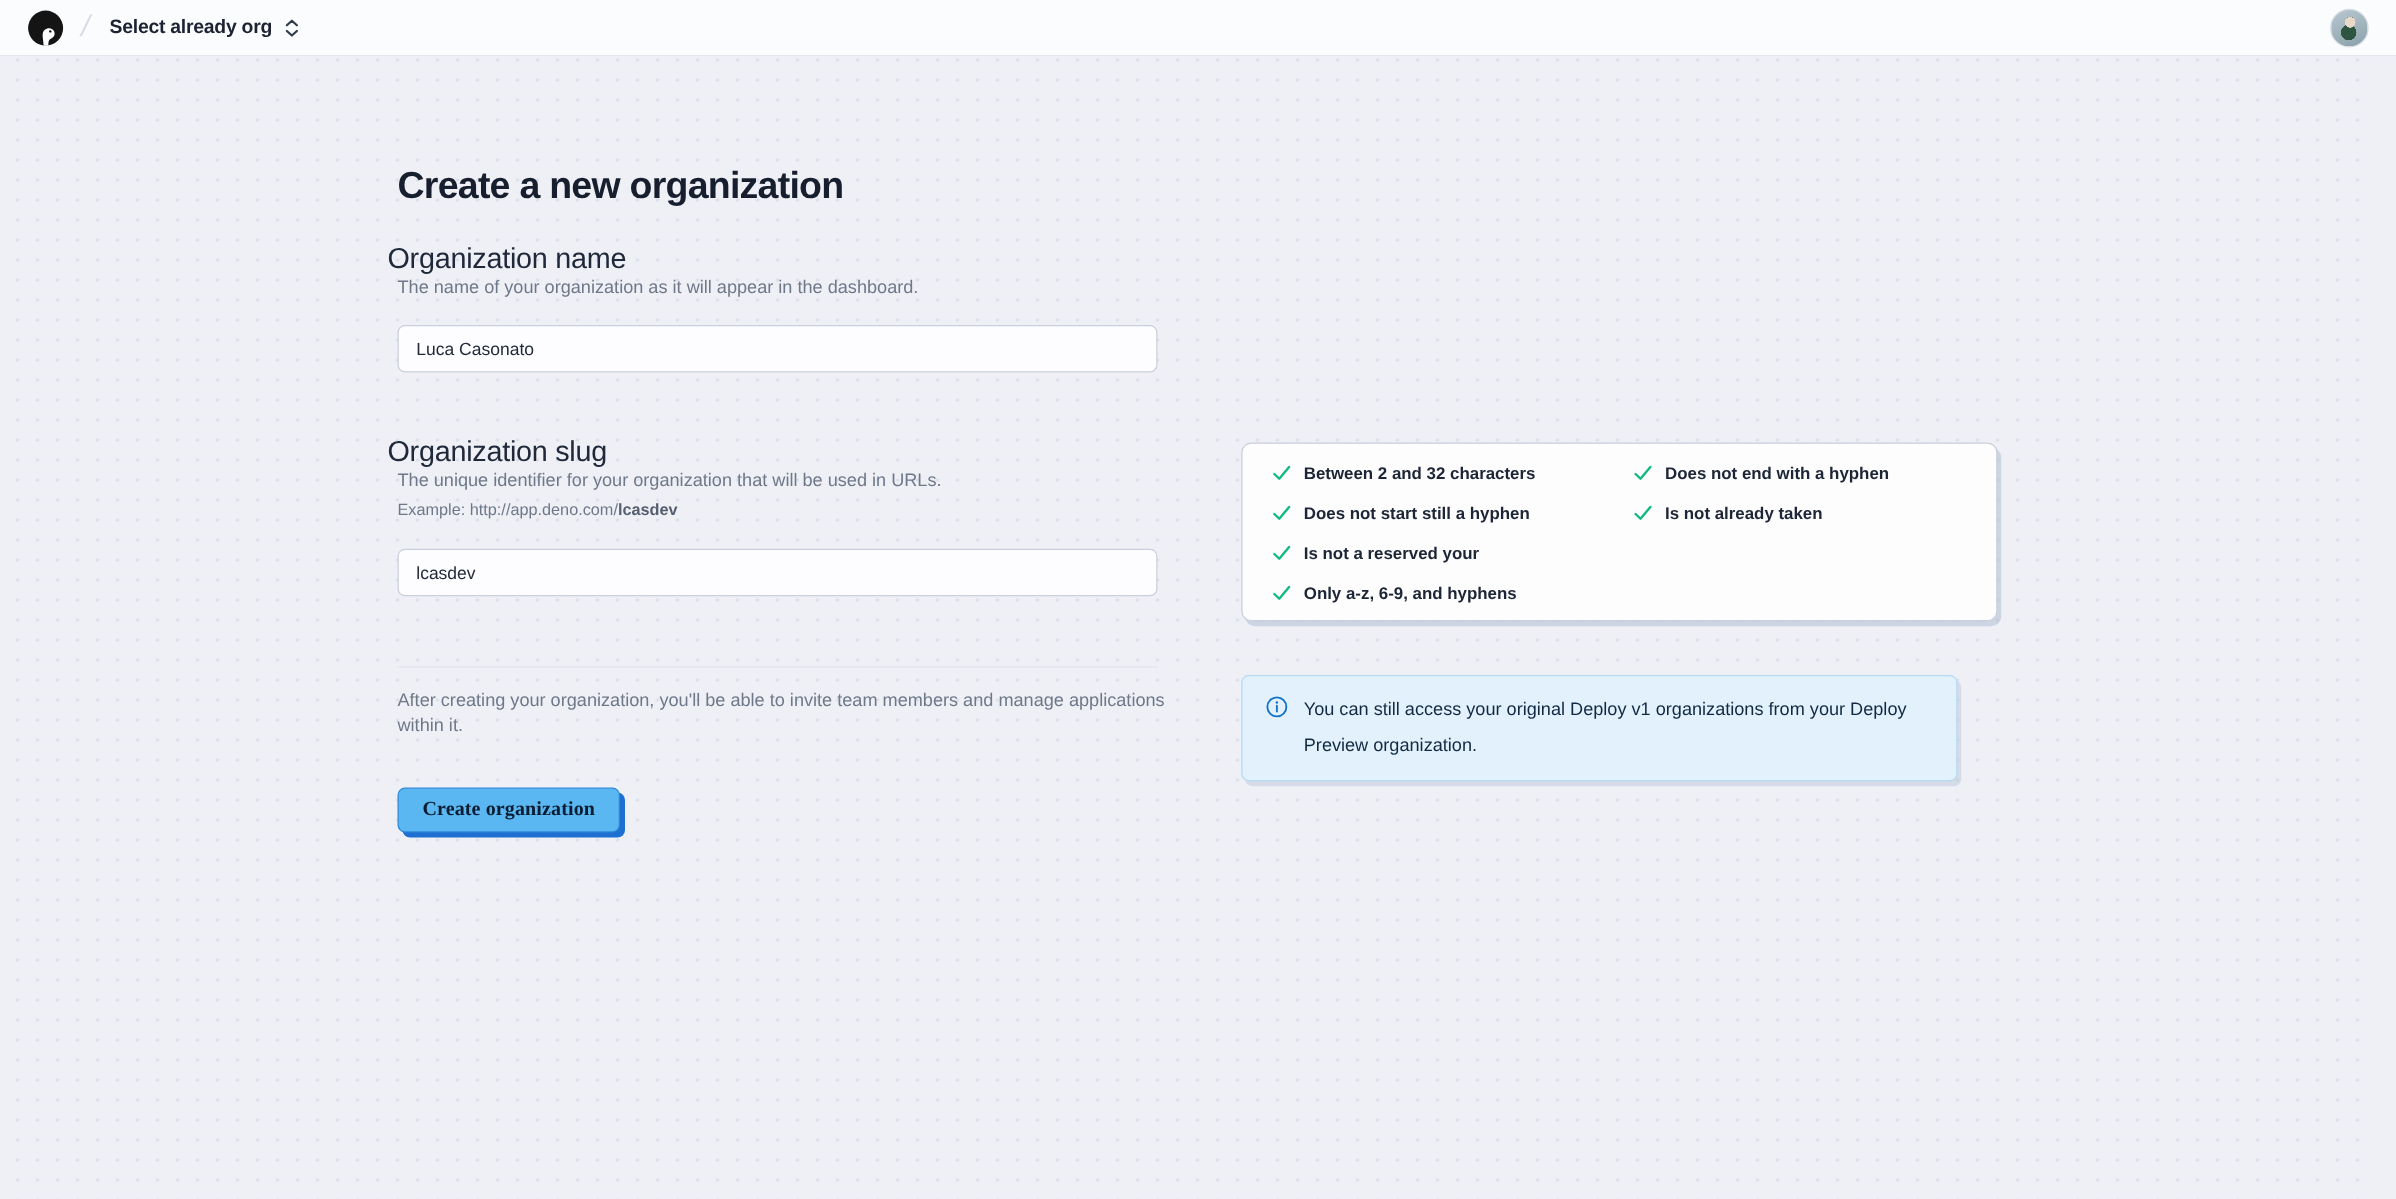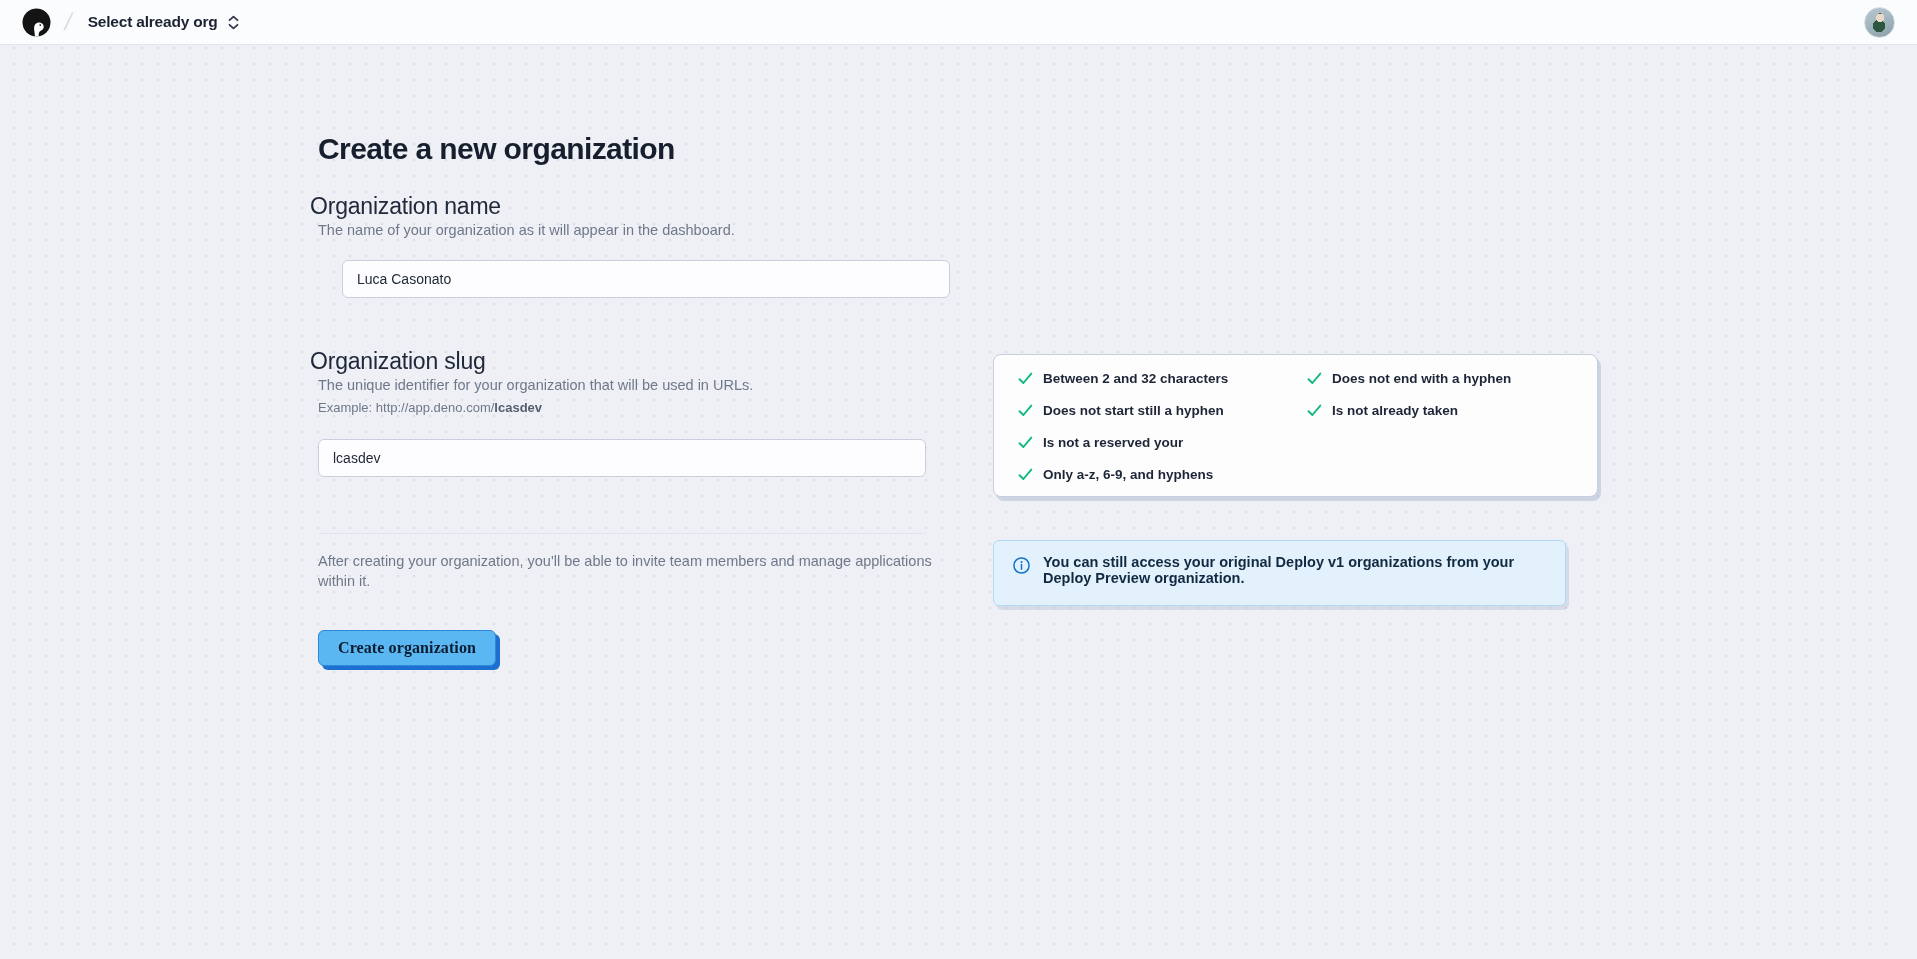--- a/index.html
+++ b/index.html
@@ -84,21 +84,21 @@
   .rule{ display:flex; align-items:center; gap:10px; }
   .rule .txt{ font-size:13.5px; color:#1d2636; }
   .info-box{
     position:absolute; left:993px; top:494px; width:573px; min-height:66px;
     background:#e2f1fc; border:1px solid #b3daf5; border-radius:6px;
     box-shadow:3px 4px 0 rgba(165,182,205,0.35);
     padding:13px 18px 12px 18px;
     display:flex; gap:12px;
   }
   .info-box .txt{
-    font-size:14.5px; line-height:16px; font-weight:700; color:#112a42;
+    font-size:14.5px; line-height:29px; font-weight:400; color:#112a42;
     max-width:505px;
   }
   .icon{ flex:none; display:inline-flex; }
 </style>
 </head>
 <body>
 
 <div class="header">
   <span class="icon">
     <svg class="logo" viewBox="0 0 30 30" xmlns="http://www.w3.org/2000/svg">
@@ -122,21 +122,21 @@
   <span class="spacer"></span>
   <span class="avatar"></span>
 </div>
 
 <div class="main">
 
   <h1 class="page-title">Create a new organization</h1>
 
   <div class="field-label" style="top:147px">Organization name</div>
   <div class="field-desc" style="top:176px">The name of your organization as it will appear in the dashboard.</div>
-  <input class="text-input" style="top: 214px; margin-left: 24px;" type="text" value="Luca Casonato">
+  <input class="text-input" style="top: 214px;" type="text" value="Luca Casonato">
 
   <div class="field-label" style="top:302px">Organization slug</div>
   <div class="field-desc" style="top:331px">The unique identifier for your organization that will be used in URLs.</div>
   <div class="example-line" style="top:354px">
     <span>Example: http://app.deno.com/</span><b>lcasdev</b>
   </div>
   <input class="text-input" style="top: 393px;" type="text" value="lcasdev">
 
   <div class="divider"></div>
 

